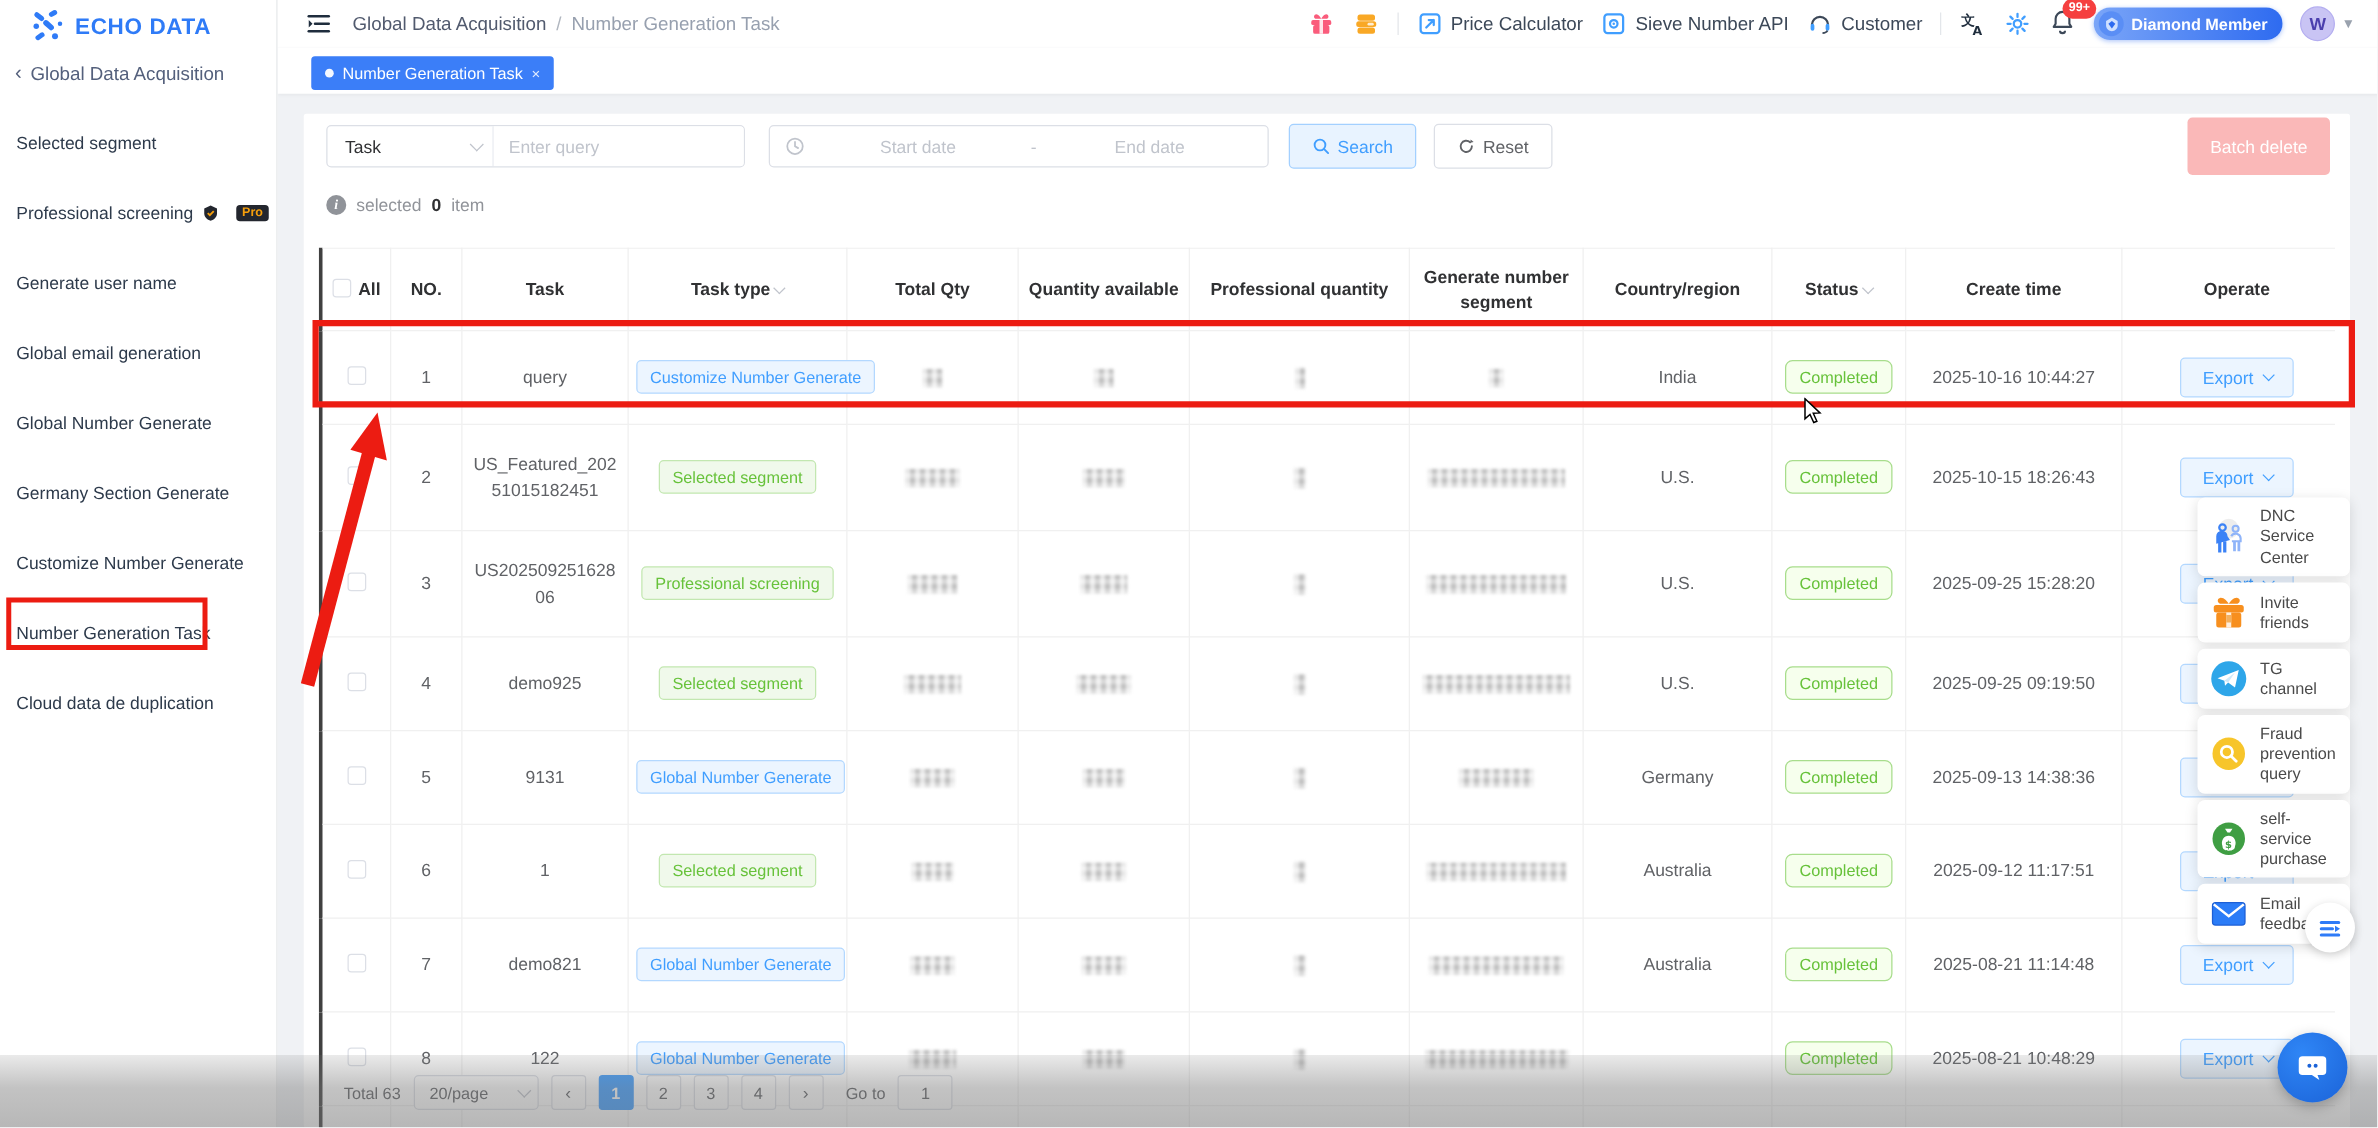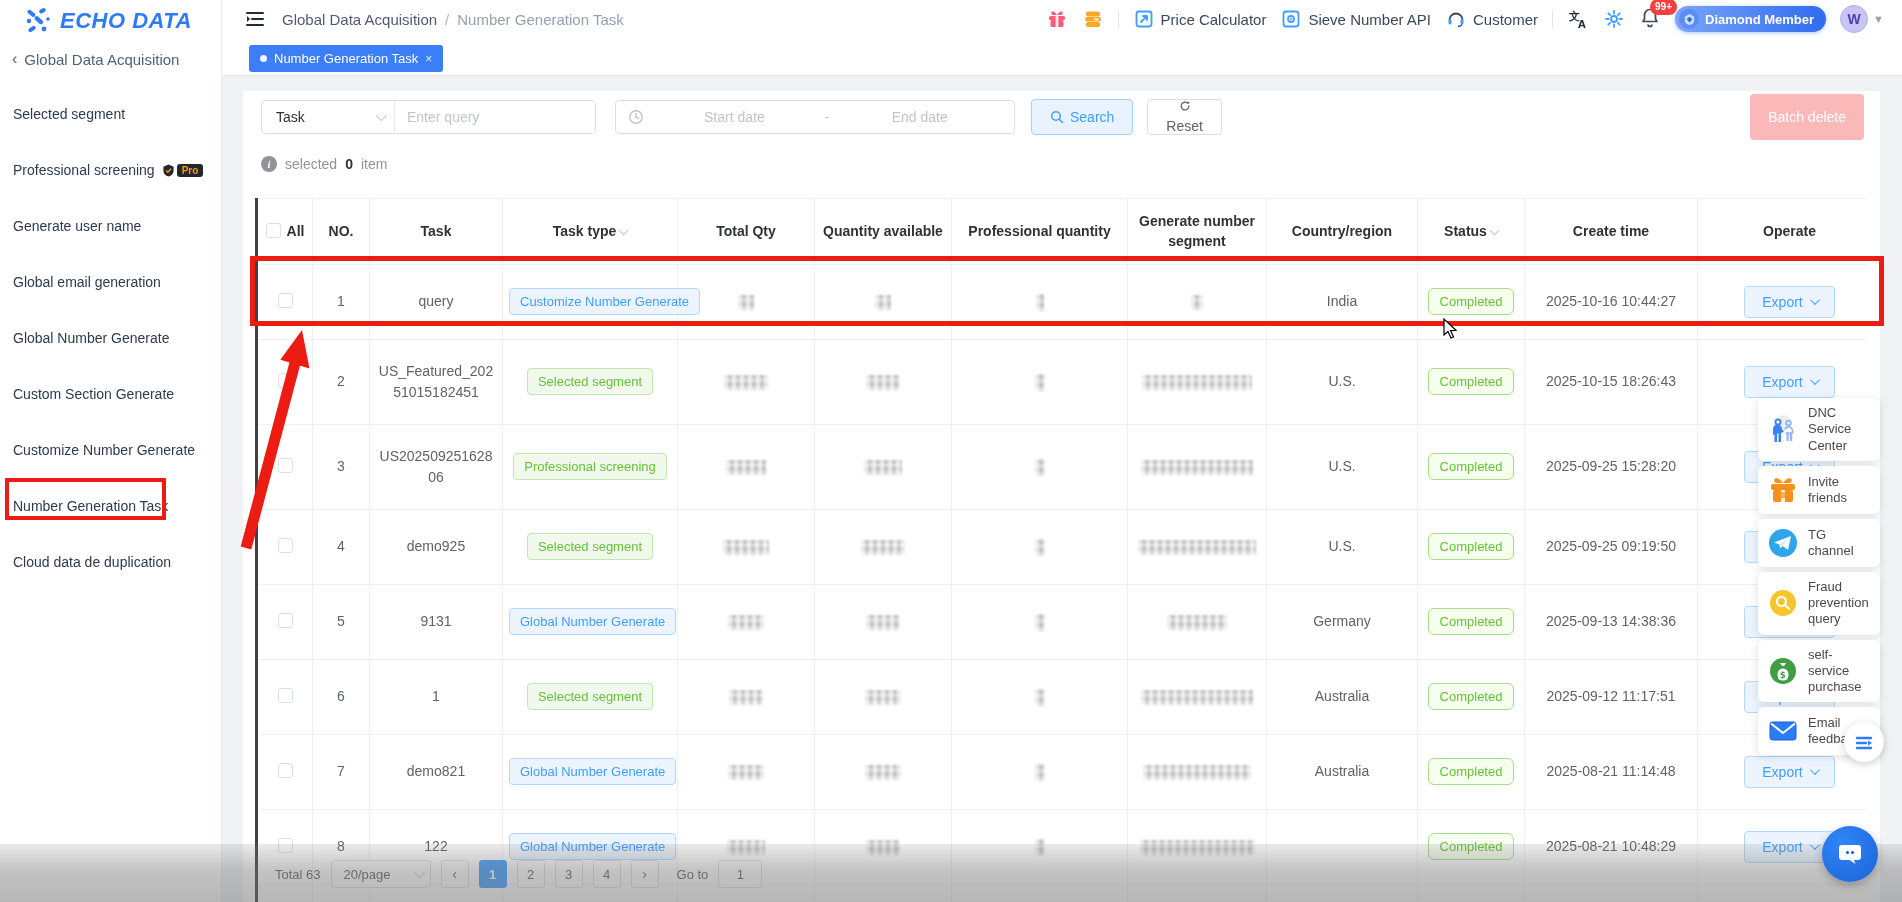--- a/index.html
+++ b/index.html
@@ -3,26 +3,26 @@
 <meta charset="utf-8">
 <style>
   * { margin:0; padding:0; box-sizing:border-box; }
   html,body { width:1902px; height:902px; overflow:hidden; }
   body { font-family:"Liberation Sans", sans-serif; background:#f0f2f5; }
   .app { position:relative; width:1902px; height:902px; overflow:hidden; background:#f0f2f5; }
 
   
   .sidebar { position:absolute; left:0; top:0; width:222px; height:902px; background:#fff; border-right:1px solid #e8eaec; z-index:5; }
   .logo-row { height:42px; display:flex; align-items:center; padding-left:24px; gap:8px; }
-  .logo-text { font-size:22px; font-weight:bold; color:#2f7bf7; text-transform:uppercase; letter-spacing:.5px;font-style:italic; }
+  .logo-text { font-size:18px; font-weight:bold; color:#2f7bf7; text-transform:uppercase; letter-spacing:.5px; }
   .back-row { height:34px; display:flex; align-items:center; gap:7px; padding-left:12px; color:#54607c; font-size:15px; cursor:pointer; }
   .back-chevron { color:#54607c; font-size:16px; }
   .menu { margin-top:10px; }
   .menu-item { height:56px; display:flex; align-items:center; gap:7px; padding-left:13px; font-size:14px; color:#2d3a4b; cursor:pointer; }
-  .pro-badge { display:inline-flex; align-items:center; gap:2px; }
+  .pro-badge { display:inline-flex; align-items:center; gap:14px; }
   .pro-badge .shield { width:13px; height:13px; }
   .pro-badge i { font-style:normal; background:#23262e; color:#f59e0b; font-size:10px; font-weight:bold; border-radius:3px; padding:1px 5px; }
 
   
   .header { position:absolute; left:222px; top:0; right:0; height:38px; background:#fff; display:flex; align-items:center; padding:0 18px 0 22px; z-index:4; }
   .collapse-btn { width:22px; height:22px; cursor:pointer; margin-right:16px; flex:none; }
   .breadcrumb { display:flex; align-items:center; gap:8px; font-size:15px; }
   .crumb-1 { color:#515a6e; }
   .crumb-sep { color:#b0b6bf; }
   .crumb-2 { color:#97a0af; }
@@ -52,21 +52,21 @@
   .combo { display:flex; height:34px; border:1px solid #dcdfe6; border-radius:4px; overflow:hidden; background:#fff; }
   .combo-select { width:133px; display:flex; align-items:center; justify-content:space-between; padding:0 10px 0 14px; border-right:1px solid #e6e9ef; color:#303133; font-size:14px; cursor:pointer; }
   .combo-input { width:200px; border:none; outline:none; padding:0 12px; font-size:14px; color:#303133; }
   .combo-input::placeholder { color:#c0c4cc; }
   .daterange { margin-left:19px; width:400px; height:34px; border:1px solid #dcdfe6; border-radius:4px; display:flex; align-items:center; padding:0 12px; gap:8px; background:#fff; }
   .dr-input { border:none; outline:none; flex:1; text-align:center; font-size:14px; color:#303133; min-width:0; }
   .dr-input::placeholder { color:#c0c4cc; }
   .dr-sep { color:#c0c4cc; font-size:14px; }
   .btn { height:36px; border-radius:4px; font-size:14px; display:flex; align-items:center; gap:6px; padding:0 18px; cursor:pointer; border:1px solid transparent; }
   .btn-search { margin-left:16px; background:#e8f3ff; border-color:#a3d0ff; color:#409eff;text-align:center; }
-  .btn-reset { margin-left:14px; background:#fff; border-color:#dcdfe6; color:#606266;flex-direction:column; }
+  .btn-reset { margin-left:14px; background:#fff; border-color:#dcdfe6; color:#606266; }
   .btn-batch { margin-left:auto; height:46px; background:#fab8b8; color:#fff; border:none; font-size:14px; }
   .chev-down { width:8px; height:8px; border-right:1.5px solid #c0c4cc; border-bottom:1.5px solid #c0c4cc; transform:rotate(45deg) translateY(-2px); }
 
   
   .sel-info { position:absolute; left:18px; top:65px; display:flex; align-items:center; gap:8px; font-size:14px; color:#909399; }
   .info-icon { width:16px; height:16px; border-radius:50%; background:#909399; color:#fff; font-size:11px; font-style:italic; font-weight:bold; display:flex; align-items:center; justify-content:center; font-family:"Liberation Serif",serif; }
   .sel-count { color:#303133; font-weight:bold; }
 
   
   .table-wrap { position:absolute; left:12px; top:107px; right:12px; bottom:0; overflow:hidden; }
@@ -154,21 +154,21 @@
         <div class="menu-item">
           <span>Generate user name</span>
         </div>
         <div class="menu-item">
           <span>Global email generation</span>
         </div>
         <div class="menu-item">
           <span>Global Number Generate</span>
         </div>
         <div class="menu-item">
-          <span>Custom Section Generate</span>
+          <span>Germany Section Generate</span>
         </div>
         <div class="menu-item">
           <span>Customize Number Generate</span>
         </div>
         <div class="menu-item">
           <span>Number Generation Task</span>
         </div>
         <div class="menu-item">
           <span>Cloud data de duplication</span>
         </div>

